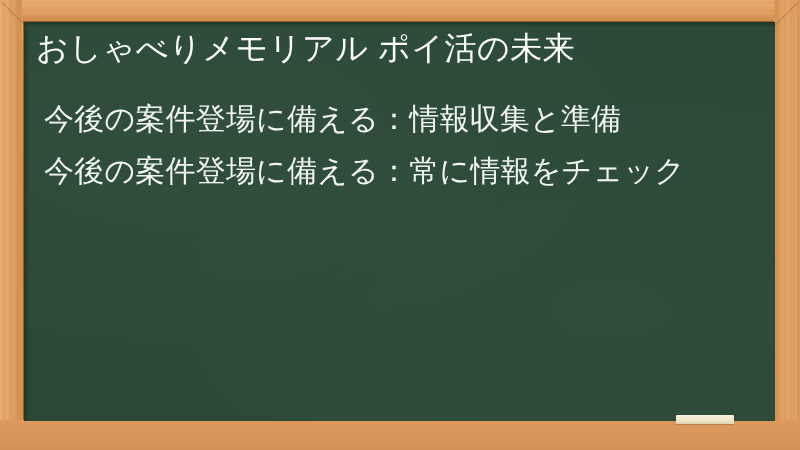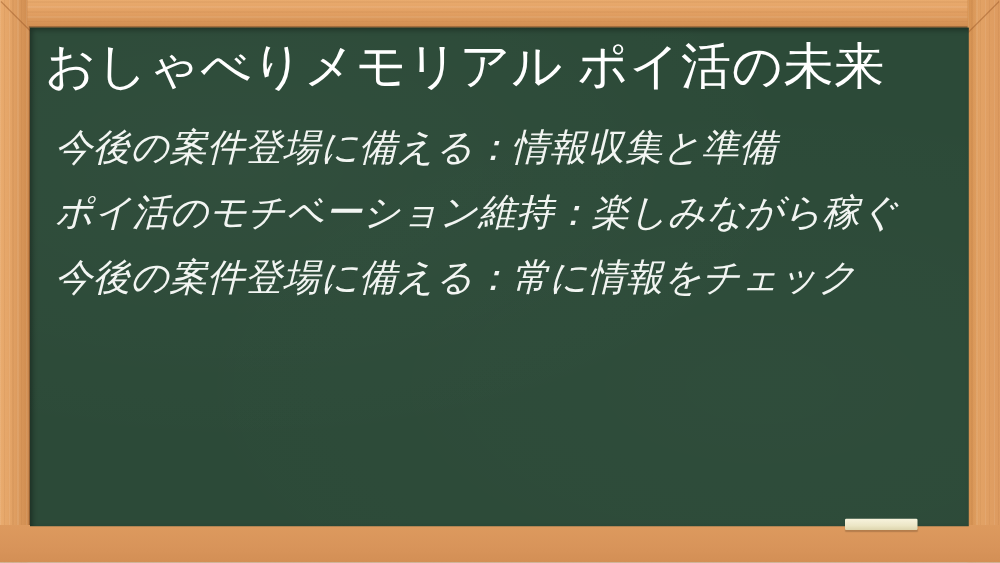--- a/index.html
+++ b/index.html
@@ -123,31 +123,30 @@
     pointer-events: none;
   }
 
   
   .board-title {
     position: absolute;
     left: 12px;
     top: 8px;
     width: 726px;
     color: #ffffff;
-    font-size: 40px;
+    font-size: 32px;
     line-height: 1.18;
     letter-spacing: 0.5px;
     white-space: nowrap;
   }
   .bullet-list {
     position: absolute;
     left: 20px;
     top: 82px;
     width: 716px;
-    font-style: italic;
   }
   .bullet-line {
     color: #f2f5f2;
     font-size: 30px;
     line-height: 1.0;
     margin-bottom: 22px;
     white-space: nowrap;
     letter-spacing: 0.2px;
   }
   .bullet-line:last-child { margin-bottom: 0; }
@@ -177,20 +176,19 @@
   <div class="miter tl"></div>
   <div class="miter tr"></div>
 
   <div class="board">
     <div class="board-noise"></div>
 
     <div class="board-title">おしゃべりメモリアル ポイ活の未来</div>
 
     <div class="bullet-list">
       <div class="bullet-line">今後の案件登場に備える：情報収集と準備</div>
-      <div class="bullet-line">ポイ活のモチベーション維持：楽しみながら稼ぐ</div>
       <div class="bullet-line">今後の案件登場に備える：常に情報をチェック</div>
     </div>
   </div>
 
   <div class="chalk"></div>
 
 </div>
 
 </body></html>

